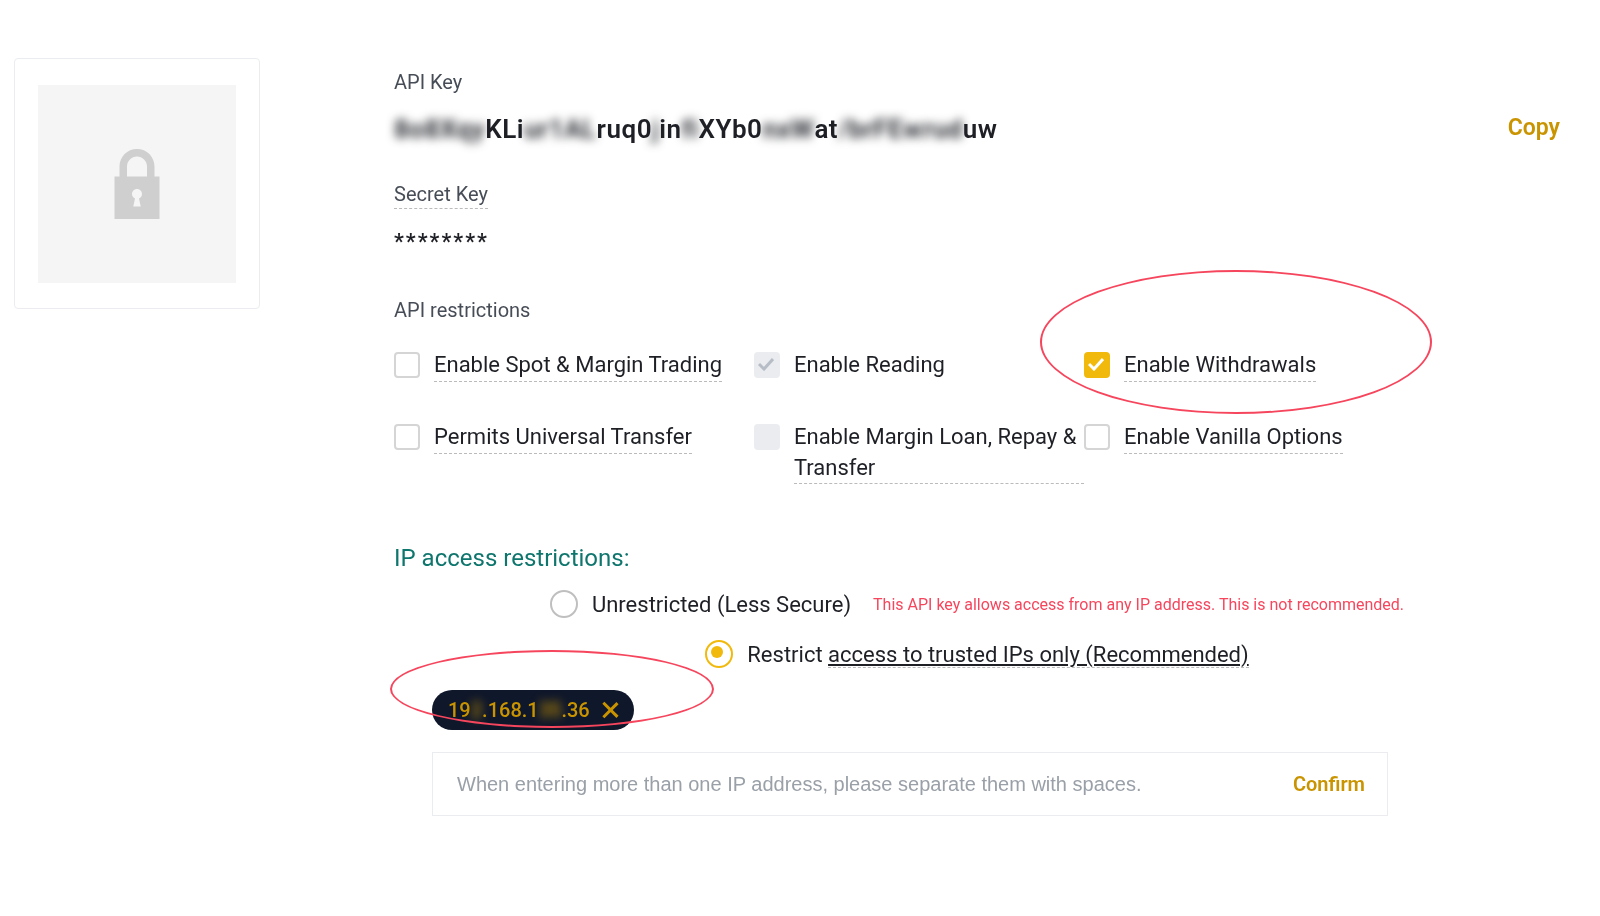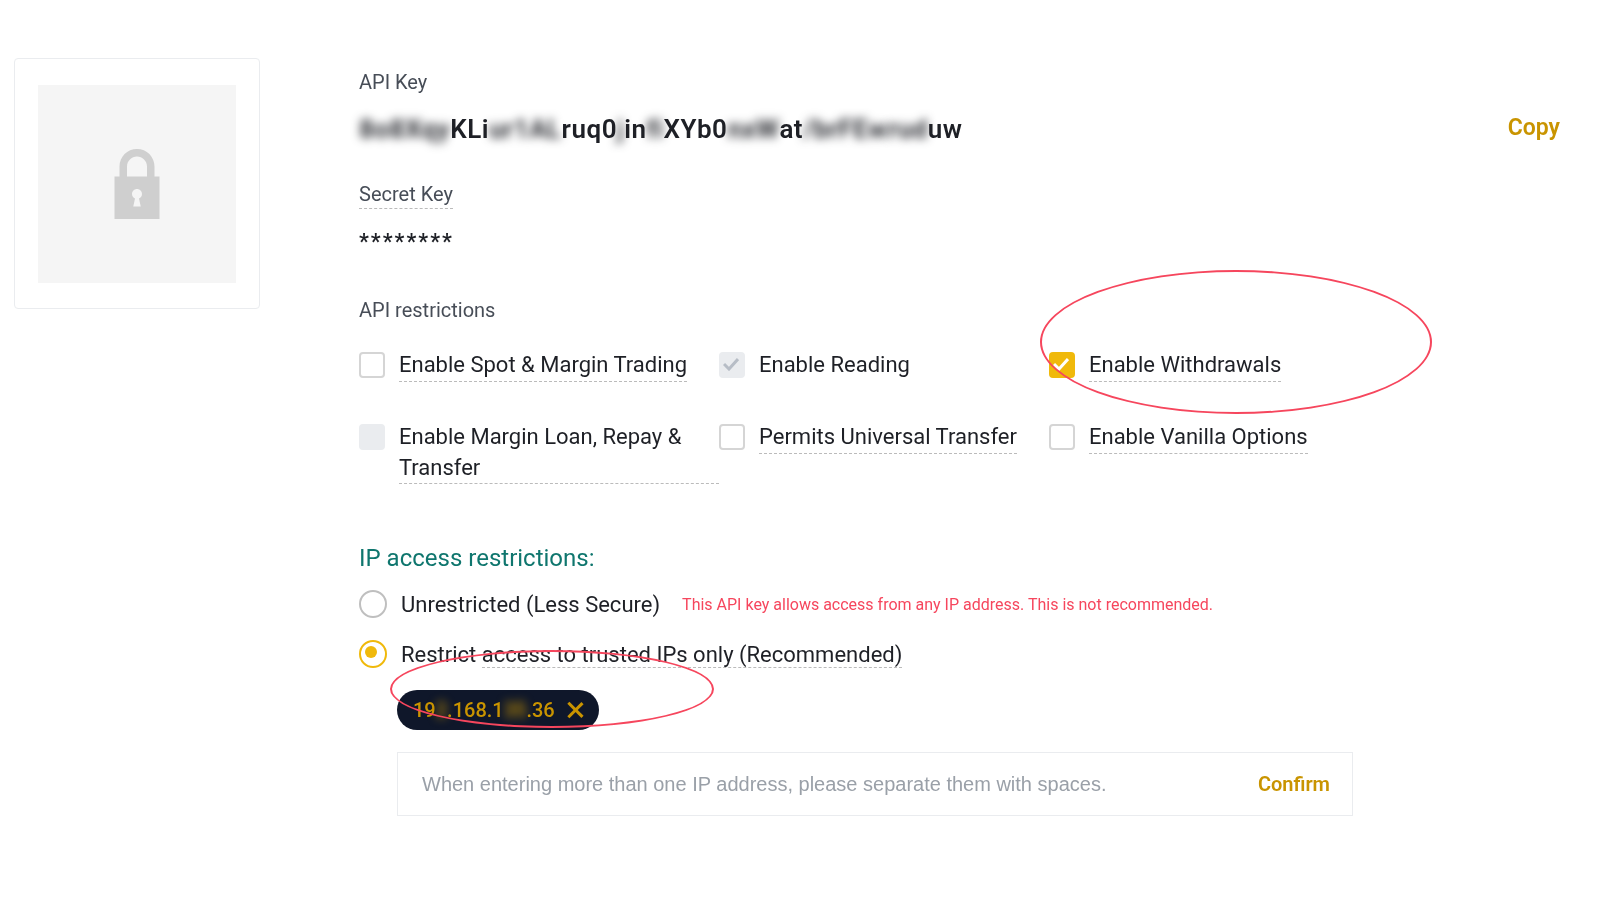--- a/index.html
+++ b/index.html
@@ -2,46 +2,46 @@
 <html><head>
 <meta charset="utf-8">
 <style>
   html,body{margin:0;padding:0;background:#fff;font-family:-apple-system,BlinkMacSystemFont,"Segoe UI",Roboto,Helvetica,Arial,sans-serif;color:#1e2026;}
   .page{width:1600px;min-height:916px;position:relative;}
   
   .lock-card{position:absolute;left:14px;top:58px;width:244px;height:249px;border:1px solid #eaecef;border-radius:4px;display:flex;align-items:center;justify-content:center;background:#fff;}
   .lock-inner{width:198px;height:198px;background:#f5f5f5;display:flex;align-items:center;justify-content:center;}
   .lock-inner svg{width:60px;height:70px;fill:#cfcfcf;}
   
-  .main{position:absolute;left:359px;top:70px;right:40px;}
+  .main{position:absolute;left:394px;top:70px;right:40px;}
   .label{font-size:20px;color:#474d57;margin:0 0 20px 0;}
   .label.dotted{border-bottom:1px dashed #bbb;display:inline-block;padding-bottom:2px;}
   .api-key-row{display:flex;align-items:flex-start;gap:24px;margin-bottom:38px;}
   .api-key-val{font-size:26px;font-weight:600;color:#1e2026;letter-spacing:0.5px;position:relative;flex:1;min-width:0;}
   .blur-seg{filter:blur(5px);display:inline-block;}
   .copy-link{font-size:23px;font-weight:600;color:#c99400;cursor:pointer;}
   .secret-val{font-size:22px;font-weight:600;color:#1e2026;margin-bottom:44px;letter-spacing:2px;}
   
   .restrictions{display:grid;grid-template-columns:360px 330px 330px;column-gap:0;row-gap:40px;margin-bottom:60px;}
   .chk{display:flex;align-items:flex-start;gap:14px;}
   .chk .box{width:22px;height:22px;border:2px solid #d5d5d5;border-radius:4px;flex:0 0 auto;position:relative;background:#fff;margin-top:2px;}
   .chk .box.disabled{background:#eaecef;border-color:#eaecef;}
   .chk .box.disabled svg{position:absolute;left:2px;top:3px;width:16px;height:14px;fill:none;stroke:#b7bdc6;stroke-width:3;}
   .chk .box.checked{background:#f0b90b;border-color:#f0b90b;}
   .chk .box.checked svg{position:absolute;left:2px;top:3px;width:16px;height:14px;fill:none;stroke:#fff;stroke-width:3;}
   .chk .txt{font-size:22px;color:#1e2026;border-bottom:1px dashed #bbb;display:inline;line-height:1.4;}
   .chk .txt.plain{border:none;}
   
   .ip-title{font-size:24px;color:#0f766e;margin-bottom:18px;}
-  .radio-row{display:flex;align-items:center;gap:14px;margin-bottom:22px;}
+  .radio-row{display:flex;align-items:center;gap:14px;margin-bottom:22px;justify-content:center;}
   .radio{width:24px;height:24px;border:2px solid #bfbfbf;border-radius:50%;position:relative;flex:0 0 auto;}
   .radio.selected{border-color:#f0b90b;}
   .radio.selected::after{content:"";position:absolute;left:4px;top:4px;width:12px;height:12px;background:#f0b90b;border-radius:50%;}
   .radio-label{font-size:22px;color:#1e2026;}
-  .radio-label .dotted{border-bottom:1px dashed #bbb;}
+  .radio-label .dotted{border-bottom:1px dashed #bbb;text-decoration:underline;}
   .warn{font-size:16px;color:#f6465d;margin-left:8px;}
   
   .chip-area{margin-left:38px;margin-bottom:22px;}
   .chip{display:inline-flex;align-items:center;background:#0f172a;color:#c99400;font-size:20px;font-weight:500;border-radius:22px;padding:8px 16px;gap:12px;}
   .chip .x{width:16px;height:16px;position:relative;}
   .chip .x::before,.chip .x::after{content:"";position:absolute;left:7px;top:-2px;width:2.5px;height:20px;background:#c99400;}
   .chip .x::before{transform:rotate(45deg);}
   .chip .x::after{transform:rotate(-45deg);}
   
   .ip-input-row{margin-left:38px;display:flex;align-items:center;border:1px solid #eaecef;border-radius:0;padding:0 22px;height:62px;width:910px;}
@@ -97,26 +97,26 @@
       </div>
       <div class="chk">
         <span class="box checked">
             <svg viewBox="0 0 16 14">
               <polyline points="1,7 6,12 15,2"></polyline>
             </svg>
           </span>
         <span class="txt">Enable Withdrawals</span>
       </div>
       <div class="chk">
+        <span class="box"></span>
+        <span class="txt">Permits Universal Transfer</span>
+      </div>
+      <div class="chk">
         <span class="box disabled" style="background:#eaecef;"></span>
         <span class="txt">Enable Margin Loan, Repay &amp; Transfer</span>
-      </div>
-      <div class="chk">
-        <span class="box"></span>
-        <span class="txt">Permits Universal Transfer</span>
       </div>
       <div class="chk">
         <span class="box"></span>
         <span class="txt">Enable Vanilla Options</span>
       </div>
     </div>
 
     
     <div class="ip-title">IP access restrictions:</div>
 

